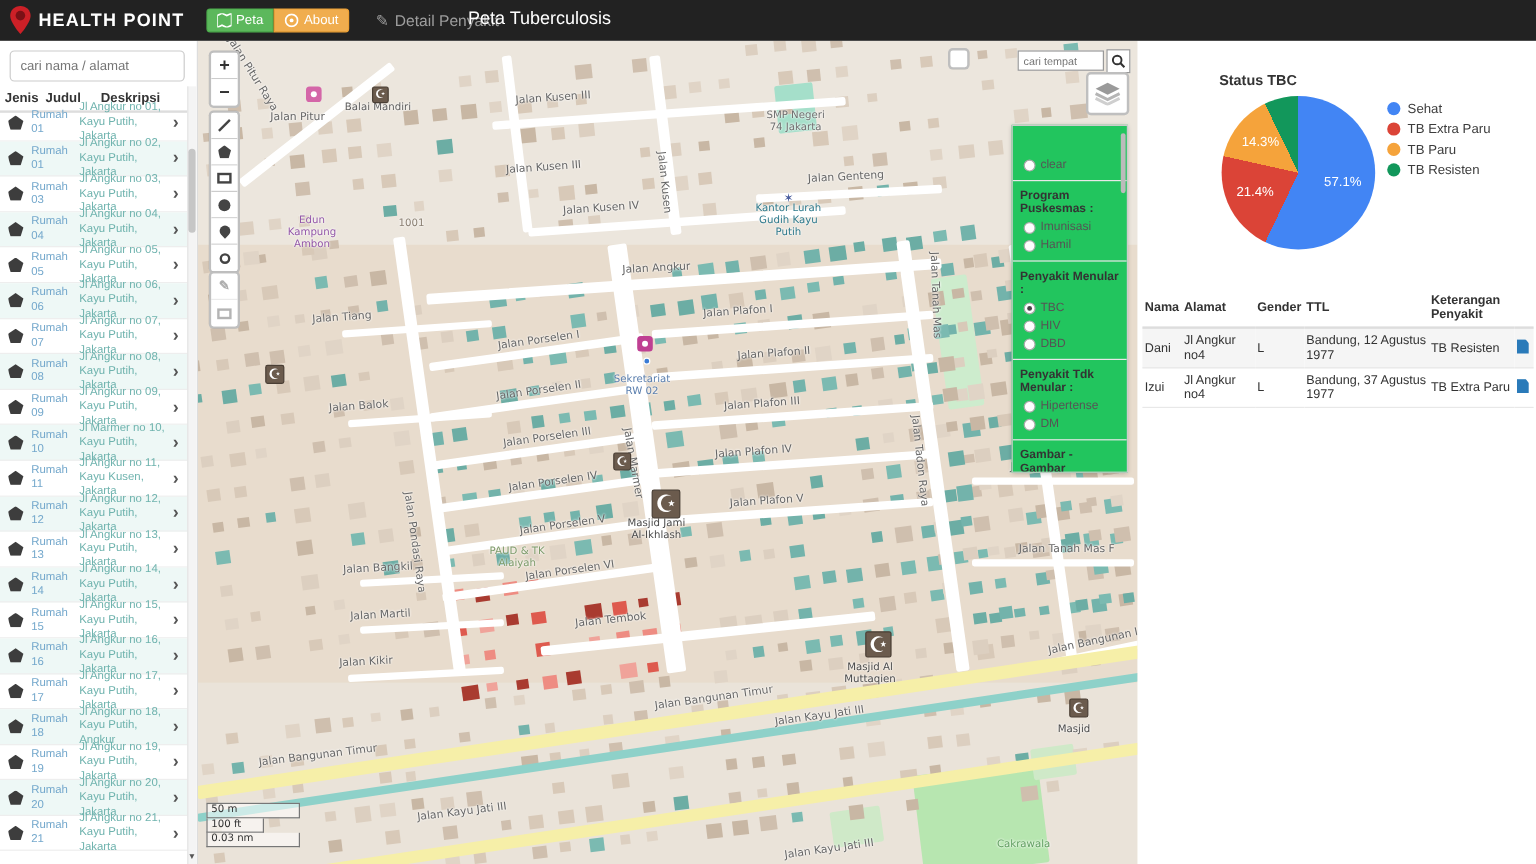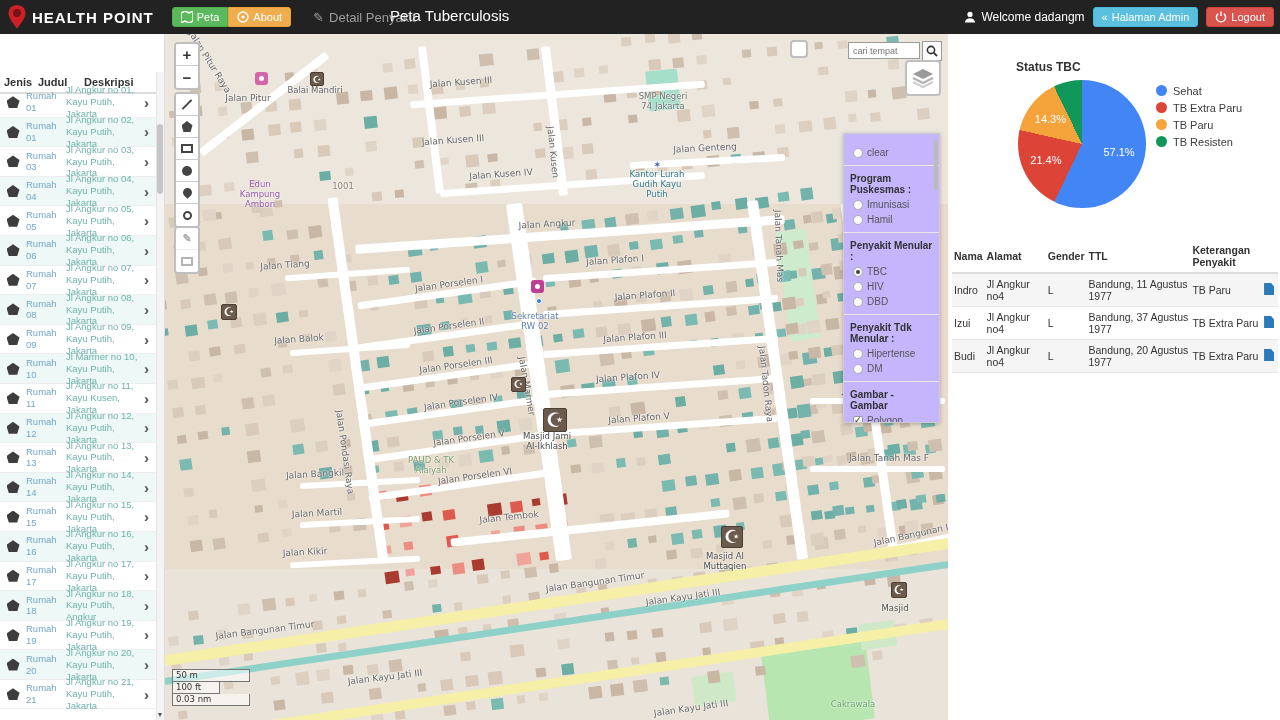--- a/index.html
+++ b/index.html
@@ -63,21 +63,21 @@
   .ic-mark { width:9px; height:9px; background:#444; border-radius:50% 50% 50% 0; transform:rotate(-45deg); }
   .ic-cm   { width:9px; height:9px; border:2px solid #444; border-radius:50%; }
   .dis { opacity:0.4; }
 
   .map-search { position:absolute; left:683px; top:8px; display:flex; }
   .map-search input { width:72px; height:17px; border:1px solid #999; font-size:9px; padding:0 4px; font-family:"Liberation Sans",sans-serif; }
   .map-search .sbtn { width:20px; height:20px; background:#fff; border:1px solid #999; margin-left:2px; margin-top:-1px; display:flex; align-items:center; justify-content:center; cursor:pointer; }
 
   .layers-ctl { position:absolute; left:740px; top:26px; width:36px; height:36px; display:flex; align-items:center; justify-content:center; }
 
-  .fpanel { position:absolute; left:678px; top:70px; width:97px; height:290px; background:#c4b5fd; border:1px solid #ccc; box-shadow:0 1px 4px rgba(0,0,0,0.25); padding:9px 6px; overflow:hidden;margin-top:29px; }
+  .fpanel { position:absolute; left:678px; top:70px; width:97px; height:290px; background:#22c55e; border:1px solid #ccc; box-shadow:0 1px 4px rgba(0,0,0,0.25); padding:23px 6px; overflow:hidden; }
   .f-opt { display:flex; align-items:center; gap:4px; margin:4px 0 4px 3px; font-size:10px; color:#555; cursor:pointer; }
   .radio { width:10px; height:10px; border:1px solid #aaa; border-radius:50%; background:#fdfdfd; position:relative; flex:none; }
   .radio.on::after { content:""; position:absolute; inset:2px; background:#444; border-radius:50%; }
   .checkbox { width:10px; height:10px; border:1px solid #999; border-radius:2px; background:#fdfdfd; position:relative; flex:none; color:#222; }
   .checkbox.on::after { content:"✓"; position:absolute; left:0px; top:-2px; font-size:9px; }
   .f-head { font-weight:bold; font-size:10px; color:#333; margin:7px 0 2px; }
   .f-sep { border-top:1px solid #e8e8e8; margin:7px -6px 0; }
   .f-scroll { position:absolute; right:1px; top:6px; width:4px; height:50px; background:#bbb; border-radius:2px; }
 
   .mlegend { position:absolute; left:716px; top:566px; width:62px; }
@@ -129,43 +129,24 @@
           <circle cx="6" cy="6" r="1.6" fill="#fff"></circle>
         </svg>
       <span>About</span>
     </span>
   </div>
   <span class="nav-link">
     <span>✎</span>
     <span>Detail Penyakit</span>
   </span>
   <span class="nav-title">Peta Tuberculosis</span>
-  <div class="nav-right">
-    <span class="welcome">
-      <svg class="mini-ic" viewBox="0 0 12 12">
-          <circle cx="6" cy="3.4" r="2.6" fill="#fff"></circle>
-          <path d="M0.8 11.5C1.2 8.6 3.3 7.2 6 7.2S10.8 8.6 11.2 11.5Z" fill="#fff"></path>
-        </svg>
-      <span>Welcome dadangm</span>
-    </span>
-    <span class="btn btn-info">
-      <span>«</span>
-      <span>Halaman Admin</span>
-    </span>
-    <span class="btn btn-red">
-      <svg class="mini-ic" viewBox="0 0 12 12">
-          <path d="M3.2 2.6A4.6 4.6 0 1 0 8.8 2.6" fill="none" stroke="#fff" stroke-width="1.4"></path>
-          <line x1="6" y1="0.5" x2="6" y2="5" stroke="#fff" stroke-width="1.4"></line>
-        </svg>
-      <span>Logout</span>
-    </span>
-  </div>
 </div>
 
 <div class="sidebar">
+  <input class="s-search" placeholder="cari nama / alamat" style="">
   <div class="s-head">
     <span>Jenis</span>
     <span>Judul</span>
     <span>Deskripsi</span>
   </div>
   <div class="s-rows" id="s-rows">
       <div class="s-row">
         <span class="pent-wrap">
           <span class="pent"></span>
         </span>
@@ -1243,38 +1224,30 @@
           <th style="width: 32px;">Nama</th>
           <th style="width: 62px;">Alamat</th>
           <th style="width: 38px;">Gender</th>
           <th style="width: 106px;">TTL</th>
           <th style="width: 72px;">Keterangan Penyakit</th>
           <th style="width: 16px;"></th>
         </tr>
       </thead>
     <tbody id="p-body">
         <tr>
-          <td>Indro</td>
+          <td>Dani</td>
           <td>Jl Angkur no4</td>
           <td>L</td>
-          <td>Bandung, 11 Agustus 1977</td>
-          <td>TB Paru</td>
+          <td>Bandung, 12 Agustus 1977</td>
+          <td>TB Resisten</td>
           <td><span class="ficon"></span></td>
         </tr>
         <tr>
           <td>Izui</td>
           <td>Jl Angkur no4</td>
           <td>L</td>
           <td>Bandung, 37 Agustus 1977</td>
           <td>TB Extra Paru</td>
           <td><span class="ficon"></span></td>
         </tr>
-        <tr>
-          <td>Budi</td>
-          <td>Jl Angkur no4</td>
-          <td>L</td>
-          <td>Bandung, 20 Agustus 1977</td>
-          <td>TB Extra Paru</td>
-          <td><span class="ficon"></span></td>
-        </tr>
       </tbody>
   </table>
 </div>
 
 </body></html>

